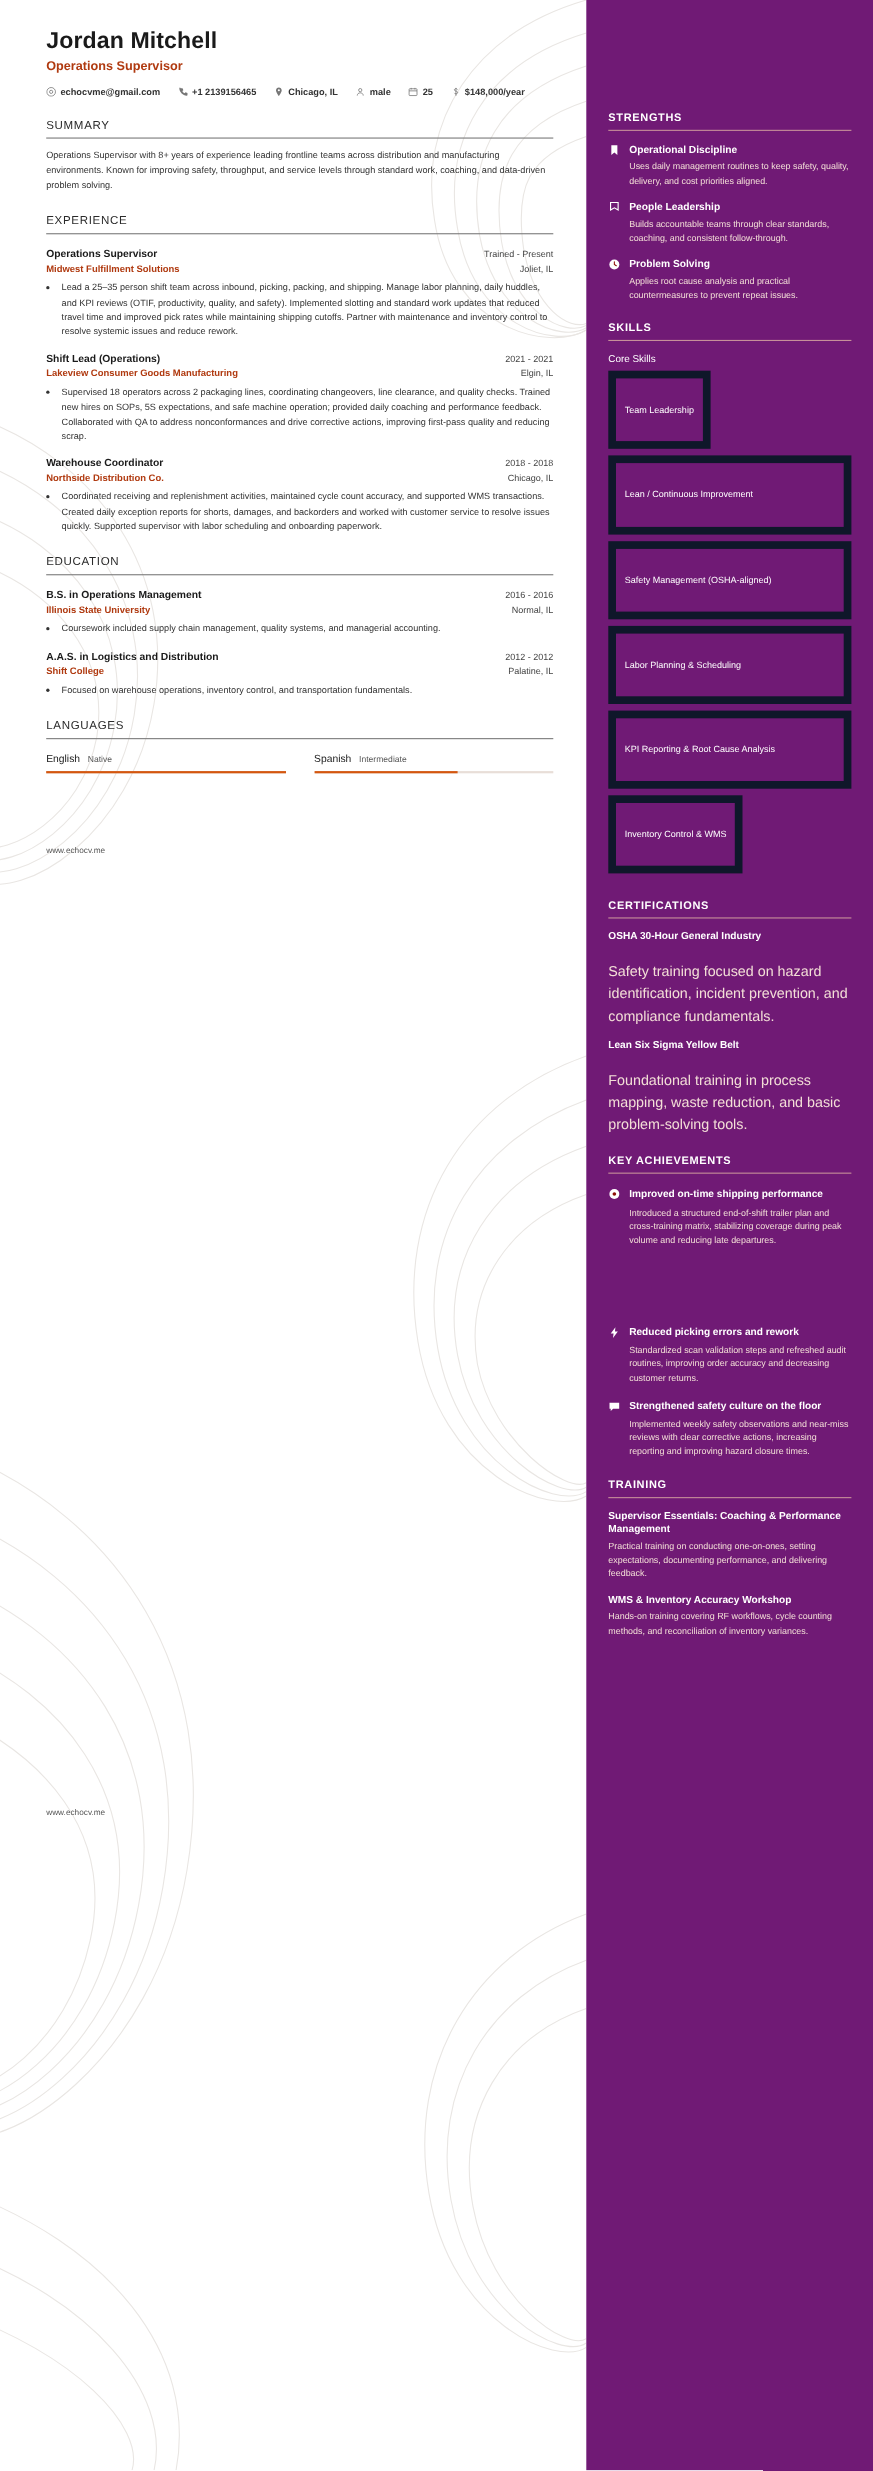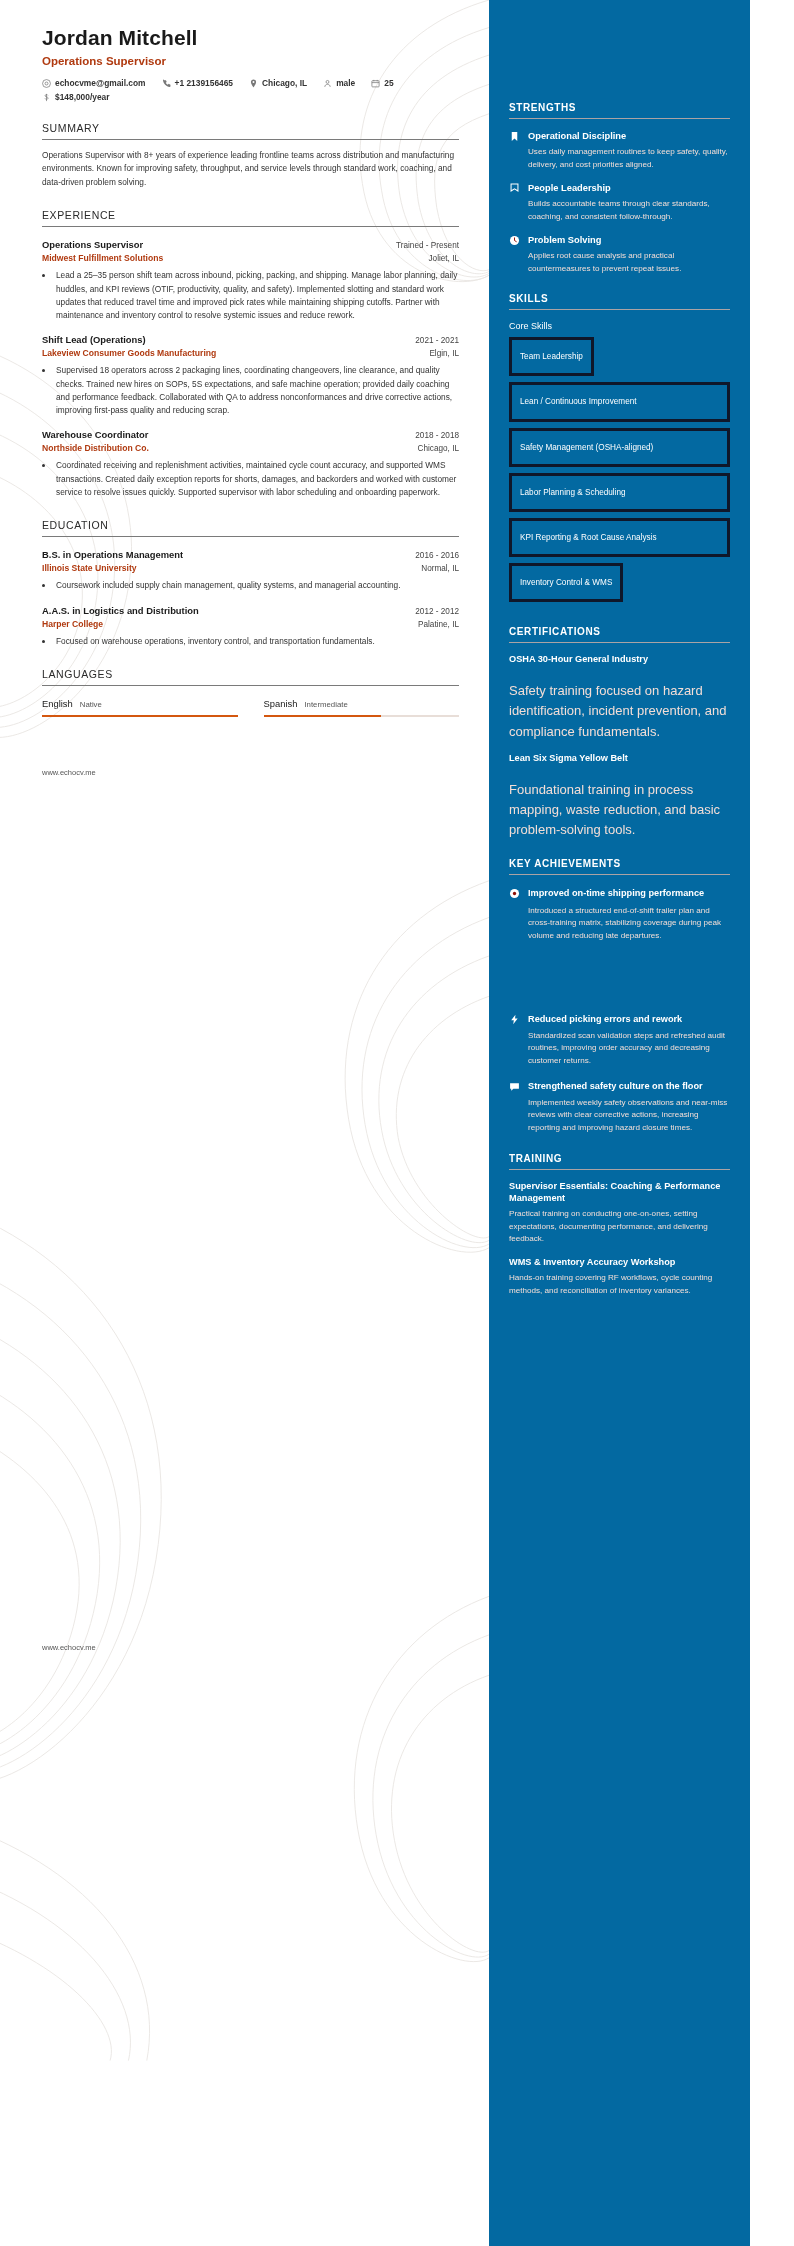--- a/index.html
+++ b/index.html
@@ -13,21 +13,21 @@
     position: relative;
     width: 794px;
     min-height: 2246px;
     display: flex;
     overflow: hidden;
     background: #ffffff;
   }
   
   .left {
     position: relative;
-    width: 489px;
+    width: 533px;
     padding: 26px 30px 0 42px;
     background: #ffffff;
     z-index: 2;
   }
   .topo {
     position: absolute;
     inset: 0;
     z-index: 0;
     pointer-events: none;
   }
@@ -107,21 +107,21 @@
     font-size: 7.5px;
     color: #555;
     z-index: 3;
   }
   .site-1 { top: 768px; }
   .site-2 { top: 1643px; }
 
   
   .right {
     width: 261px;
-    background: #0369a1;
+    background: #701a75;
     color: #ffffff;
     padding: 102px 20px 40px 20px;
     position: relative;
     z-index: 2;
   }
   .r-sec { margin-bottom: 18px; }
   .r-title {
     font-size: 10px;
     font-weight: bold;
     letter-spacing: .6px;
@@ -133,22 +133,22 @@
   .str-ic {
     width: 11px; height: 11px; flex: 0 0 11px; margin-top: 1px;
     display: flex; align-items: center; justify-content: center;
   }
   .str-ic svg { display: block; }
   .str-h { font-size: 9.3px; font-weight: bold; line-height: 1.3; }
   .str-b { font-size: 8.1px; line-height: 1.55; margin-top: 4px; color: #f3ded7; }
 
   .skills-sub { font-size: 9px; font-weight: normal; margin: 11px 0 6px; }
   .chip {
-    border: 3px solid #0f172a;
-    padding: 11px 8px;
+    border: 7px solid #0f172a;
+    padding: 23px 8px;
     font-size: 8.2px;
     line-height: 1.35;
     margin-bottom: 6px;
     display: block;
   }
   .chip-inline { display: inline-block; }
 
   .cert { margin-top: 10px; }
   .cert-h { font-size: 9.2px; font-weight: bold; line-height: 1.35; }
   .cert-b { font-size: 13px; line-height: 1.55; margin-top: 16px; color: #f3ded7; }
@@ -328,21 +328,21 @@
             <li>Coursework included supply chain management, quality systems, and managerial accounting.</li>
           </ul>
         </div>
 
         <div class="job">
           <div class="job-row">
             <span class="job-title">A.A.S. in Logistics and Distribution</span>
             <span class="job-dates">2012 - 2012</span>
           </div>
           <div class="job-row2">
-            <span class="job-company">Harper College</span>
+            <span class="job-company">Shift College</span>
             <span class="job-loc">Palatine, IL</span>
           </div>
           <ul class="bullets">
             <li>Focused on warehouse operations, inventory control, and transportation fundamentals.</li>
           </ul>
         </div>
       </section>
 
       <section class="sec">
         <div class="sec-title">LANGUAGES</div>

